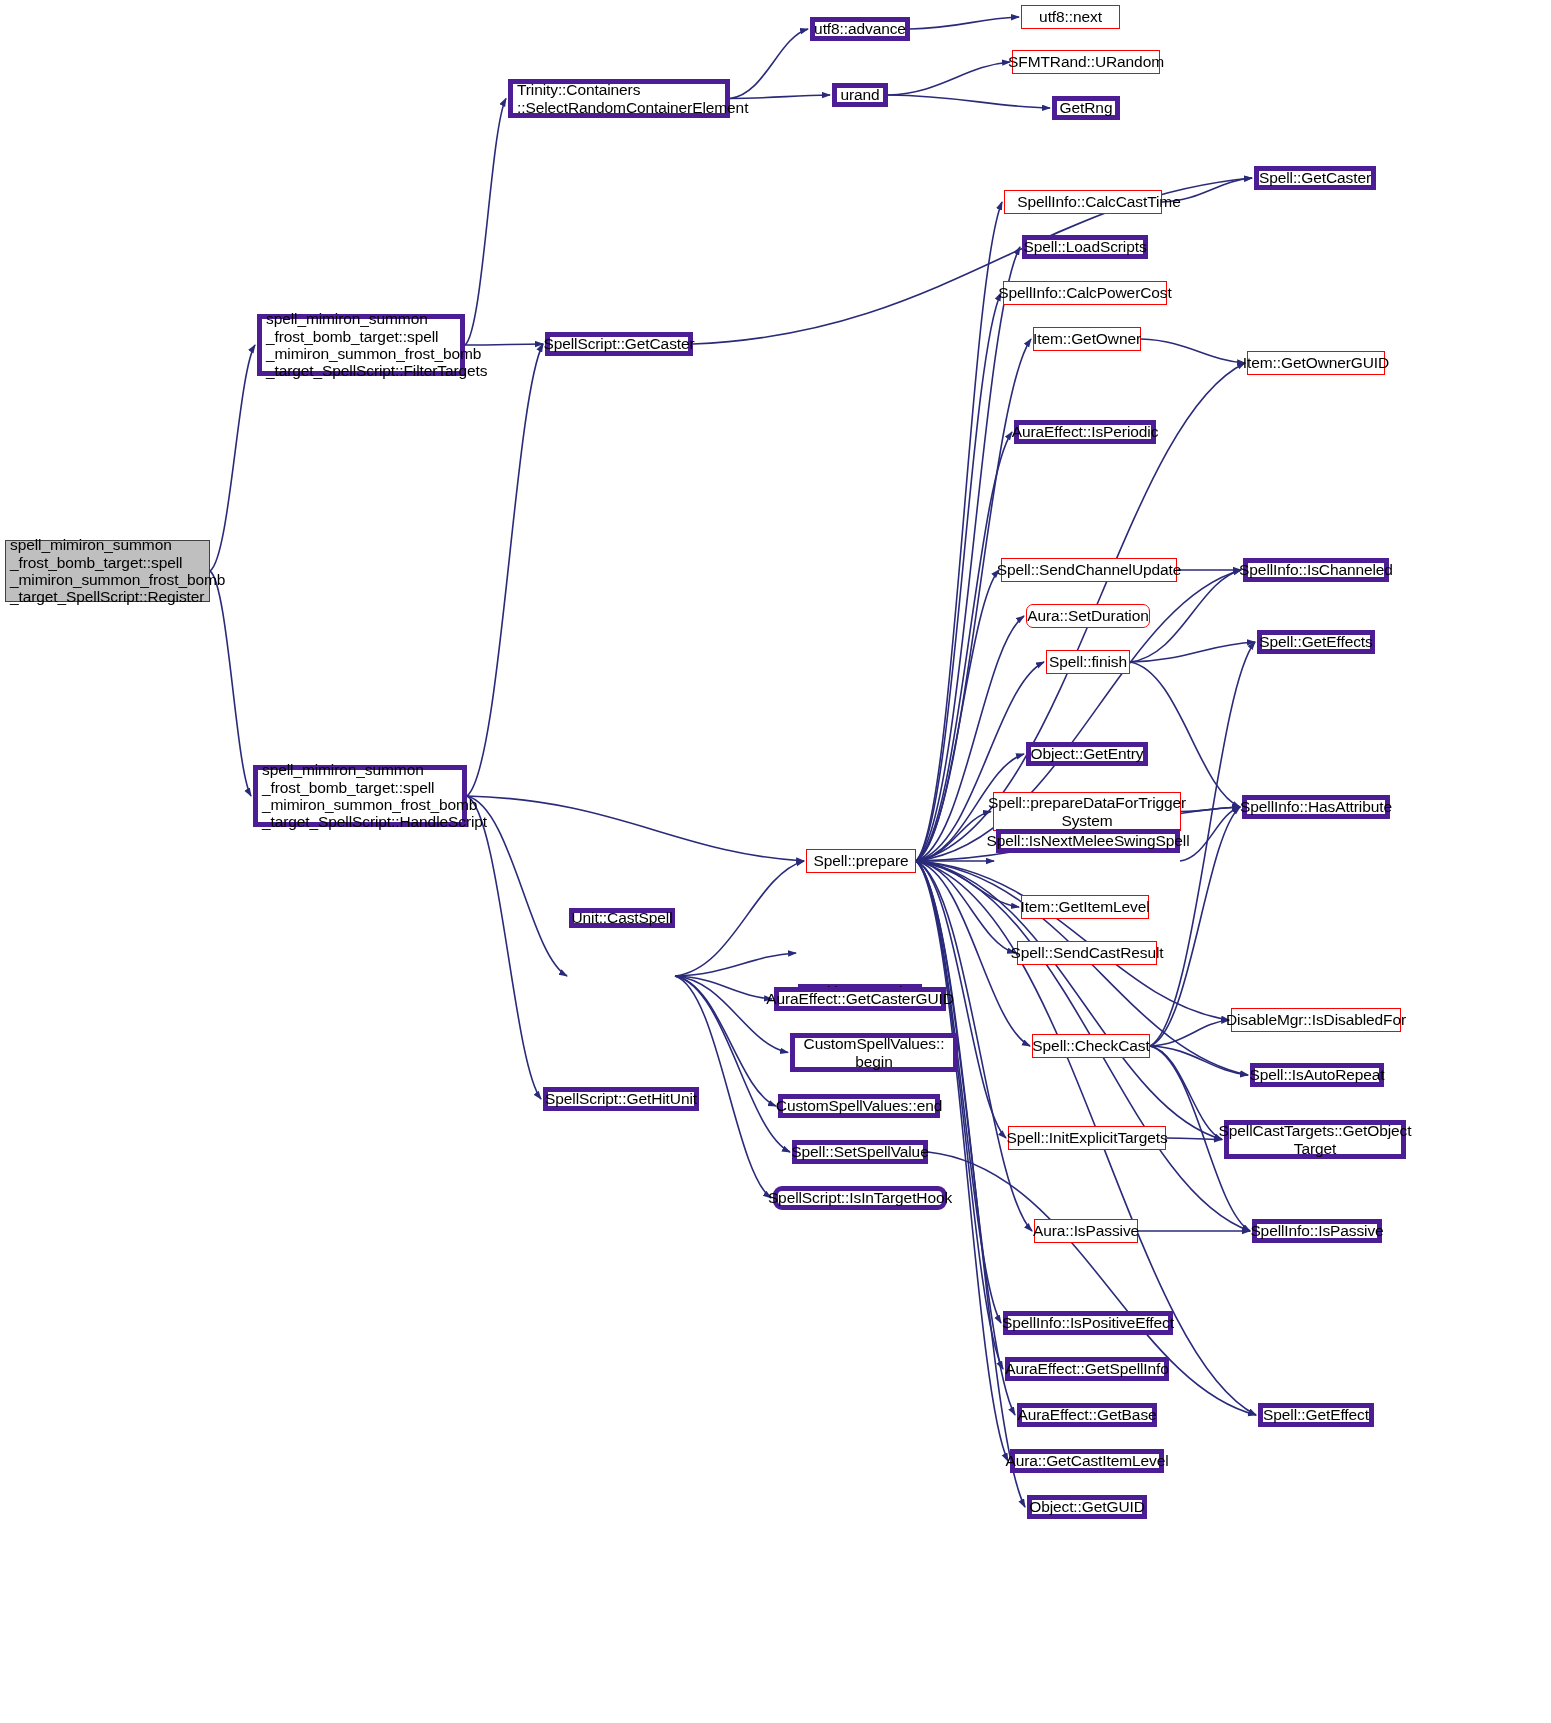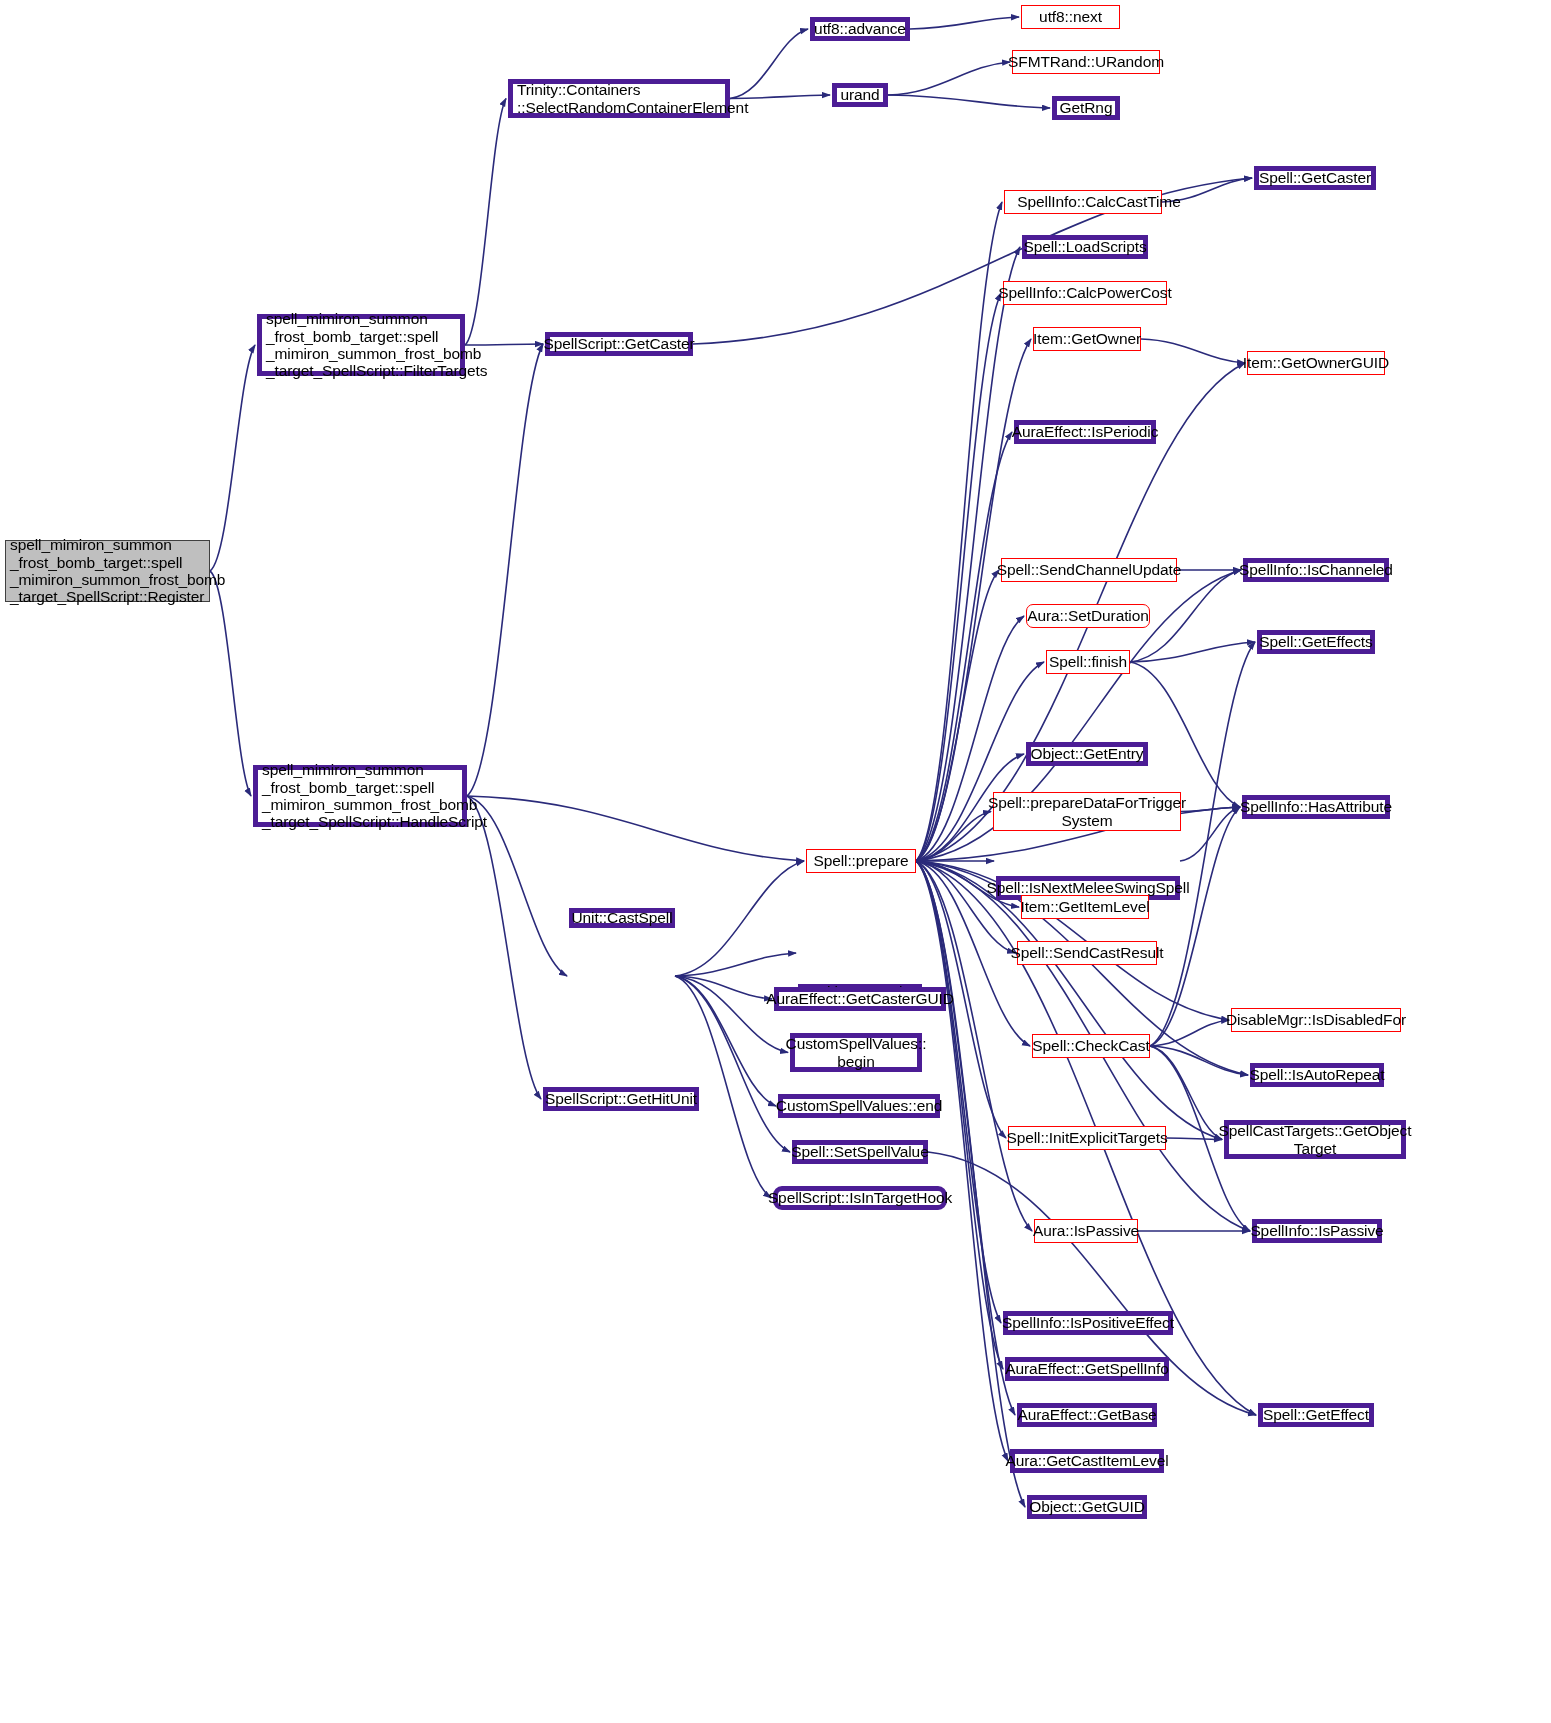--- a/index.html
+++ b/index.html
@@ -164,27 +164,27 @@
     <div class="node" style="left: 1243px; top: 558px; width: 146px; height: 24px;">SpellInfo::IsChanneled</div>
     <div class="node red" style="left: 1001px; top: 558px; width: 176px; height: 24px;">Spell::SendChannelUpdate</div>
     <div class="node red" style="left: 1026px; top: 604px; width: 124px; height: 24px; border-radius: 7px;">Aura::SetDuration</div>
     <div class="node" style="left: 1257px; top: 630px; width: 118px; height: 24px;">Spell::GetEffects</div>
     <div class="node red" style="left: 1046px; top: 650px; width: 84px; height: 24px;">Spell::finish</div>
     <div class="node" style="left: 1026px; top: 742px; width: 122px; height: 24px;">Object::GetEntry</div>
     <div class="node red" style="left: 993px; top: 792px; width: 188px; height: 39px;">Spell::prepareDataForTrigger
 System</div>
     <div class="node" style="left: 1242px; top: 795px; width: 148px; height: 24px;">SpellInfo::HasAttribute</div>
     <div class="node red" style="left: 806px; top: 849px; width: 110px; height: 24px;">Spell::prepare</div>
-    <div class="node" style="left: 996px; top: 876px; width: 184px; height: 24px;">Spell::IsNextMeleeSwingSpell</div>
+    <div class="node" style="left: 996px; top: 829px; width: 184px; height: 24px;">Spell::IsNextMeleeSwingSpell</div>
     <div class="node red" style="left: 1021px; top: 895px; width: 128px; height: 24px;">Item::GetItemLevel</div>
     <div class="node red" style="left: 1017px; top: 941px; width: 140px; height: 24px;">Spell::SendCastResult</div>
     <div class="node" style="left: 569px; top: 908px; width: 106px; height: 20px;">Unit::CastSpell</div>
     <div class="node" style="left: 798px; top: 984px; width: 124px; height: 16px;">Position::ToString</div>
     <div class="node" style="left: 774px; top: 987px; width: 172px; height: 24px;">AuraEffect::GetCasterGUID</div>
-    <div class="node" style="left: 790px; top: 1033px; width: 132px; height: 39px;">CustomSpellValues::
+    <div class="node" style="left: 790px; top: 1033px; width: 168px; height: 39px;">CustomSpellValues::
 begin</div>
     <div class="node" style="left: 778px; top: 1094px; width: 162px; height: 24px;">CustomSpellValues::end</div>
     <div class="node" style="left: 543px; top: 1087px; width: 156px; height: 24px;">SpellScript::GetHitUnit</div>
     <div class="node" style="left: 792px; top: 1140px; width: 136px; height: 24px;">Spell::SetSpellValue</div>
     <div class="node" style="left: 773px; top: 1186px; width: 174px; height: 24px; border-radius: 9px;">SpellScript::IsInTargetHook</div>
     <div class="node red" style="left: 1032px; top: 1034px; width: 118px; height: 24px;">Spell::CheckCast</div>
     <div class="node red" style="left: 1231px; top: 1008px; width: 170px; height: 24px;">DisableMgr::IsDisabledFor</div>
     <div class="node" style="left: 1250px; top: 1063px; width: 134px; height: 24px;">Spell::IsAutoRepeat</div>
     <div class="node red" style="left: 1008px; top: 1126px; width: 158px; height: 24px;">Spell::InitExplicitTargets</div>
     <div class="node" style="left: 1224px; top: 1120px; width: 182px; height: 39px;">SpellCastTargets::GetObject

